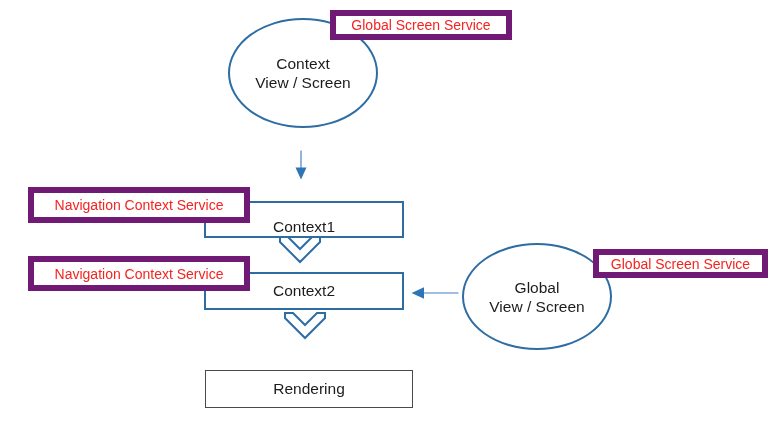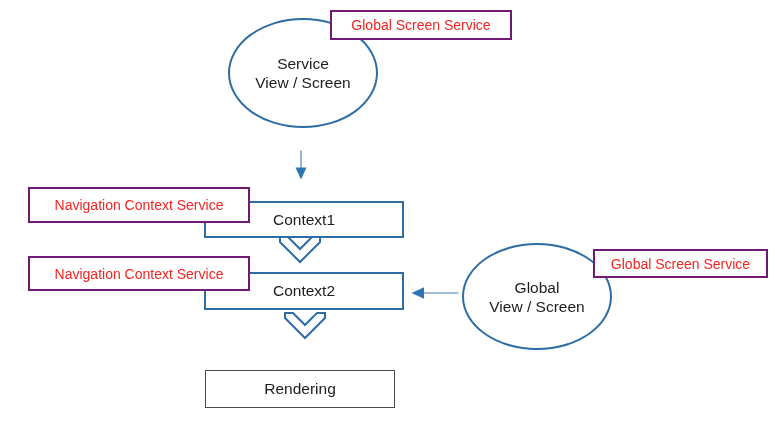--- a/index.html
+++ b/index.html
@@ -52,56 +52,56 @@
     display: flex;
     align-items: center;
     justify-content: center;
     color: #1c1c1c;
     font-size: 15.5px;
     z-index: 2;
   }
 
   
   .annotation {
-    border: 2px solid #701a75;
+    border: 6px solid #701a75;
     background: #ffffff;
     color: #f42420;
     display: flex;
     align-items: center;
     justify-content: center;
     font-size: 14px;
     z-index: 5;
   }
 
   svg.arrow, svg.chevron { position: absolute; z-index: 3; }
 </style>
 </head>
 <body>
 
 <div class="canvas">
 
   <div class="abs ellipse" style="left:228px; top:18px; width:150px; height:110px;">
-    <span>Service</span>
+    <span>Context</span>
     <span>View / Screen</span>
   </div>
 
   <div class="abs annotation" style="left:330px; top:10px; width:182px; height:30px;">
     <span>Global Screen Service</span>
   </div>
 
   <svg class="arrow" style="left:295px; top:150px;" width="12" height="30" viewBox="0 0 12 30">
     <line x1="6" y1="0.5" x2="6" y2="19" stroke="#7fa8d9" stroke-width="1.7"></line>
     <polygon points="0.5,17.5 11.5,17.5 6,29.5" fill="#2e75b5"></polygon>
   </svg>
 
   <div class="abs annotation" style="left:28px; top:187px; width:222px; height:36px;">
     <span>Navigation Context Service</span>
   </div>
 
-  <div class="abs ctxbox" style="left:204px; top:201px; width:200px; height:37px;">
+  <div class="abs ctxbox" style="left:204px; top:201px; width:200px; height:37px;align-items:flex-end;">
     <span>Context1</span>
   </div>
 
   <svg class="chevron" style="left:279px; top:236px;" width="42" height="28" viewBox="0 0 42 28">
     <polygon points="1,1 1,6 21,26 41,6 41,1 33,1 21,13 9,1" fill="#ffffff" stroke="#2e6da4" stroke-width="2" stroke-linejoin="miter"></polygon>
   </svg>
 
   <div class="abs annotation" style="left:28px; top:256px; width:222px; height:35px;">
     <span>Navigation Context Service</span>
   </div>
@@ -121,17 +121,17 @@
 
   <div class="abs ellipse" style="left:462px; top:243px; width:150px; height:107px;">
     <span>Global</span>
     <span>View / Screen</span>
   </div>
 
   <div class="abs annotation" style="left:593px; top:249px; width:175px; height:29px;">
     <span>Global Screen Service</span>
   </div>
 
-  <div class="abs renderbox" style="left:205px; top:370px; width:190px; height:38px;">
+  <div class="abs renderbox" style="left:205px; top:370px; width:208px; height:38px;">
     <span>Rendering</span>
   </div>
 
 </div>
 
 </body></html>

